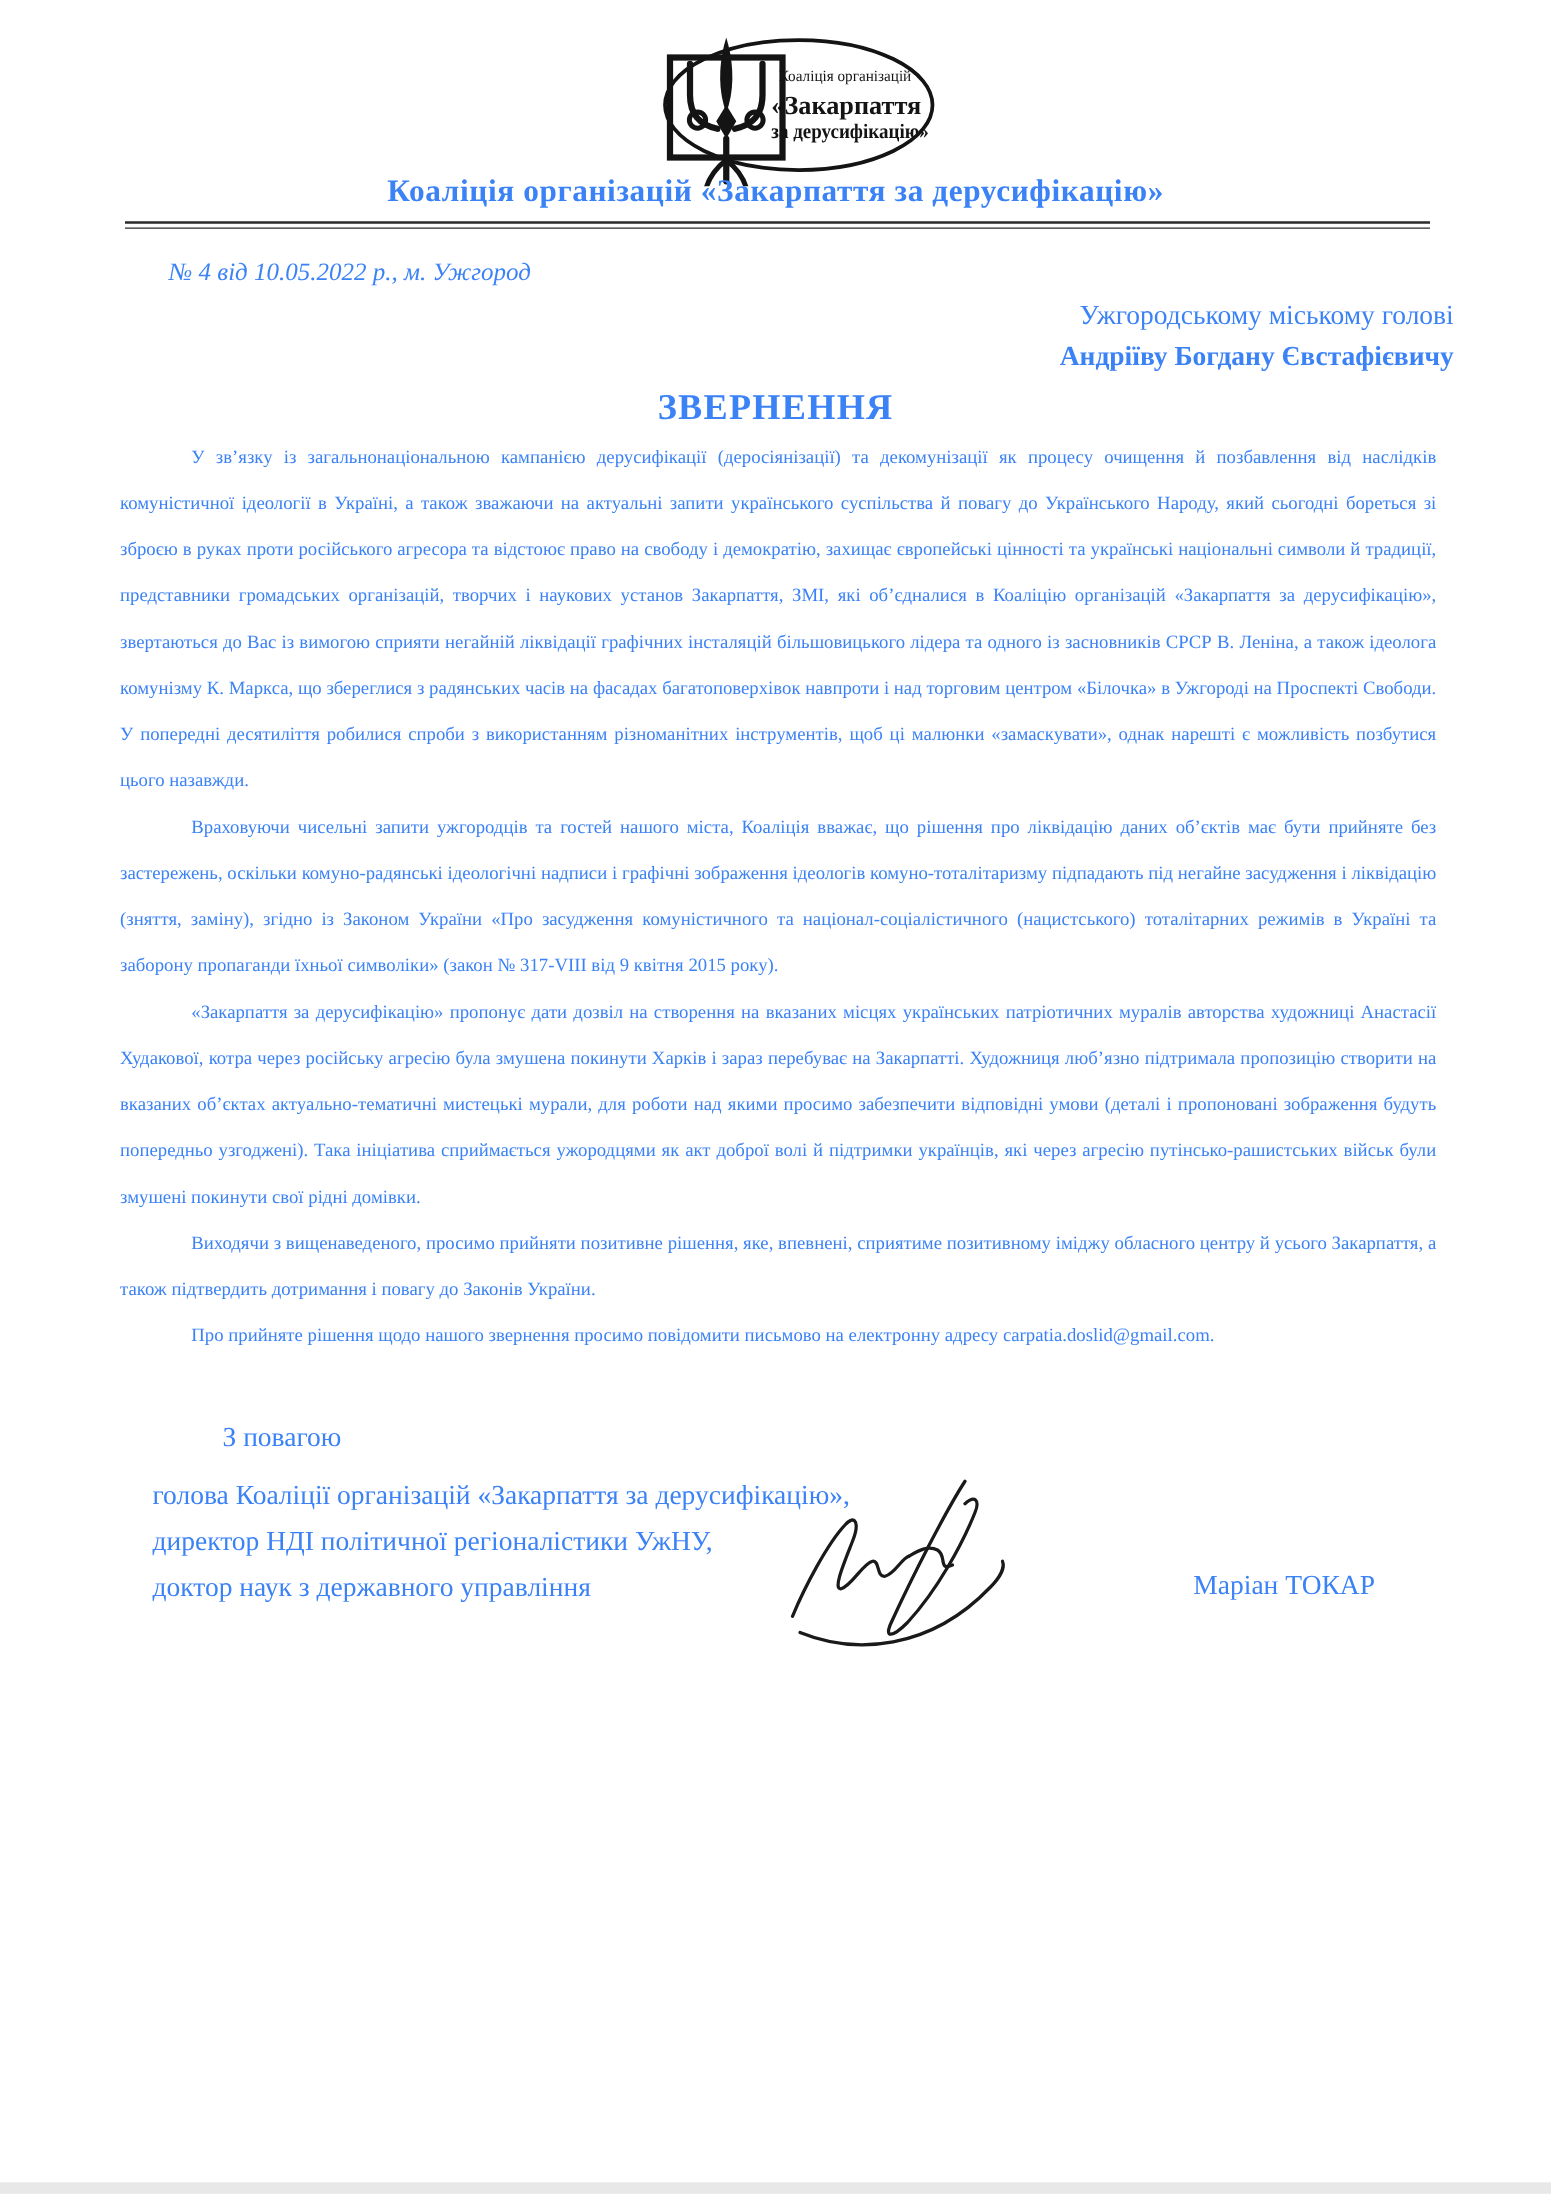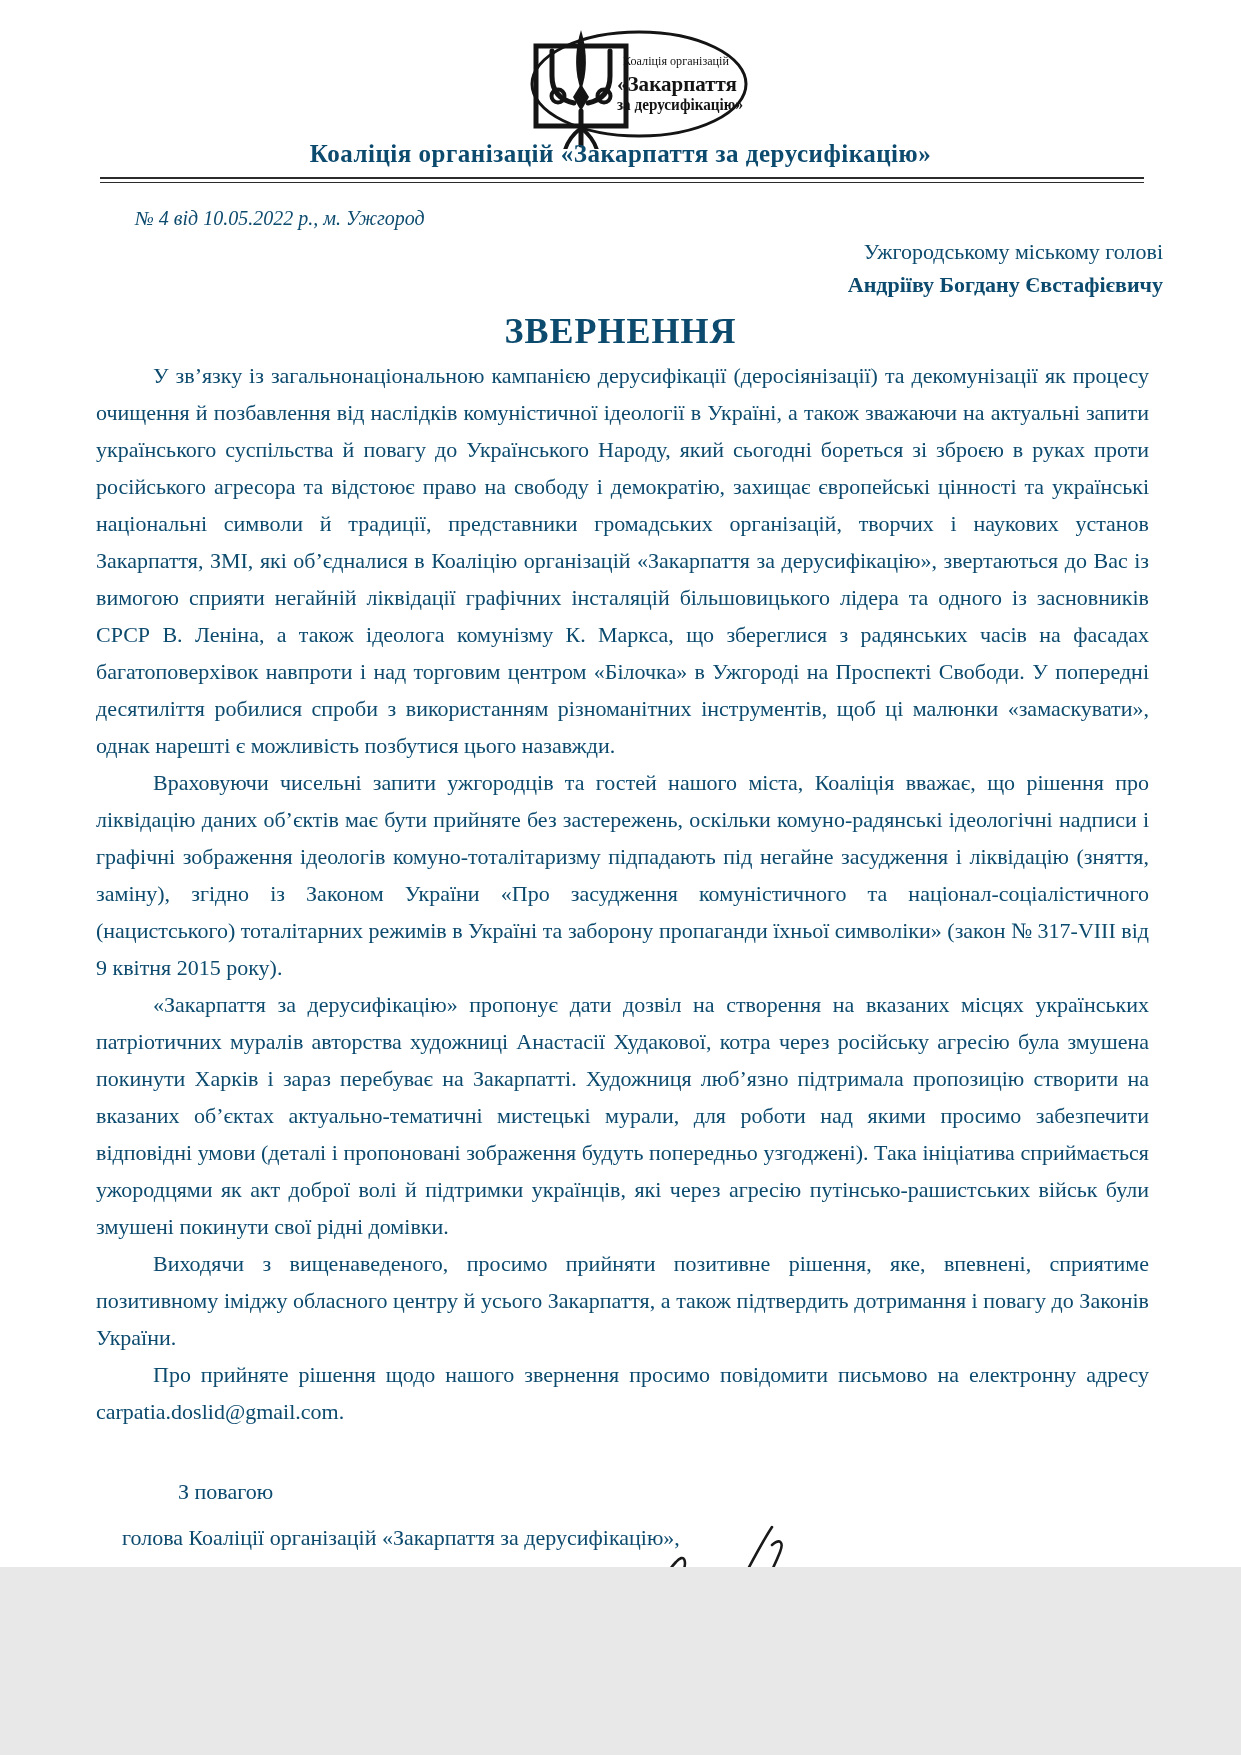--- a/index.html
+++ b/index.html
@@ -1,22 +1,22 @@
 <!DOCTYPE html>
 <html lang="uk"><head>
 <meta charset="utf-8">
 <style>
   html, body { margin: 0; padding: 0; background: #e8e8e8; }
   .page {
     position: relative;
     width: 1241px;
-    height: 1567px;
+    height: 1746px;
     margin: 0 auto;
     background: #ffffff;
-    color: #0c4a6e;
+    color: #3b82f6;
     font-family: "Liberation Serif", "DejaVu Serif", serif;
     overflow: hidden;
   }
   
   .logo-wrap { text-align: center; padding-top: 14px; height: 130px; }
   .logo-svg { display: inline-block; }
   .logo-svg text { font-family: "Liberation Serif", "DejaVu Serif", serif; fill: #141414; }
   .org-name {
     margin: -4px 0 0 0;
     text-align: center;
@@ -45,27 +45,27 @@
     margin: 5px 78px 0 0;
     text-align: right;
     font-size: 22px;
     line-height: 33px;
   }
   .addressee .bold { font-weight: bold; }
   
   .doc-title {
     margin: 9px 0 5px 0;
     text-align: center;
-    font-size: 36px;
+    font-size: 29px;
     font-weight: bold;
     letter-spacing: 1px;
   }
   .letter-body {
     margin: 0 92px 0 96px;
-    font-size: 22px;
+    font-size: 15px;
     line-height: 37px;
     text-align: justify;
   }
   .letter-body p { margin: 0; text-indent: 57px; }
   .letter-body .email { font-weight: normal; }
   
   .signature {
     position: relative;
     margin: 15px 95px 0 122px;
     font-size: 22px;

